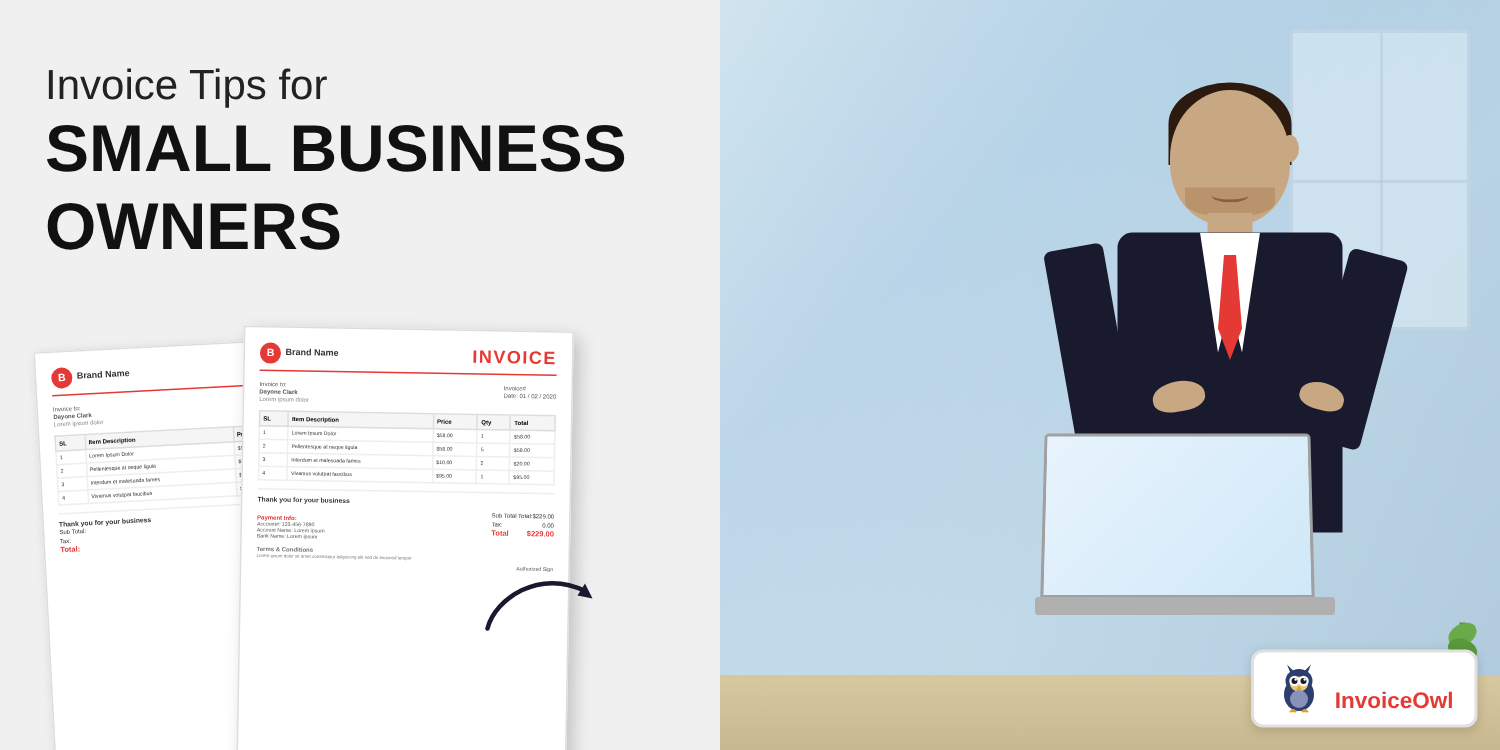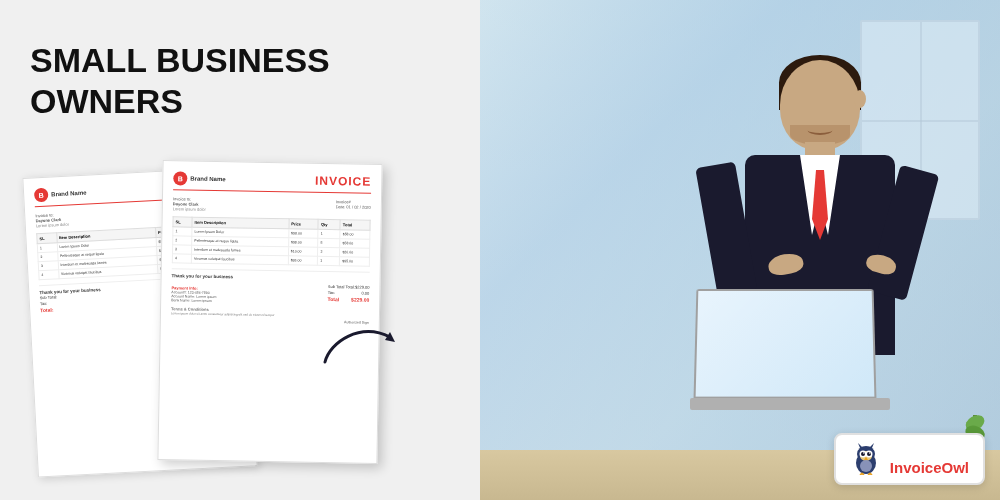--- a/index.html
+++ b/index.html
@@ -34,21 +34,21 @@
     }
 
     .headline-line1 {
       font-size: 28px;
       font-weight: 400;
       color: #222;
       line-height: 1.2;
     }
 
     .headline-line2 {
-      font-size: 34px;
+      font-size: 44px;
       font-weight: 900;
       color: #111;
       line-height: 1.2;
       text-transform: uppercase;
     }
 
     
     .invoices-area {
       position: relative;
       width: 420px;
@@ -565,20 +565,21 @@
     }
 
   </style>
 </head>
 <body>
 
 <div class="container">
 
   <div class="left-panel">
     <div class="headline">
+      <div class="headline-line1">Invoice Tips for</div>
       <div class="headline-line2">SMALL BUSINESS OWNERS</div>
     </div>
 
     <div class="invoices-area">
 
       <div class="invoice-card-back">
         <div class="invoice-header">
           <div class="brand-area">
             <div class="brand-icon">B</div>
             <span class="brand-text">Brand Name</span>

